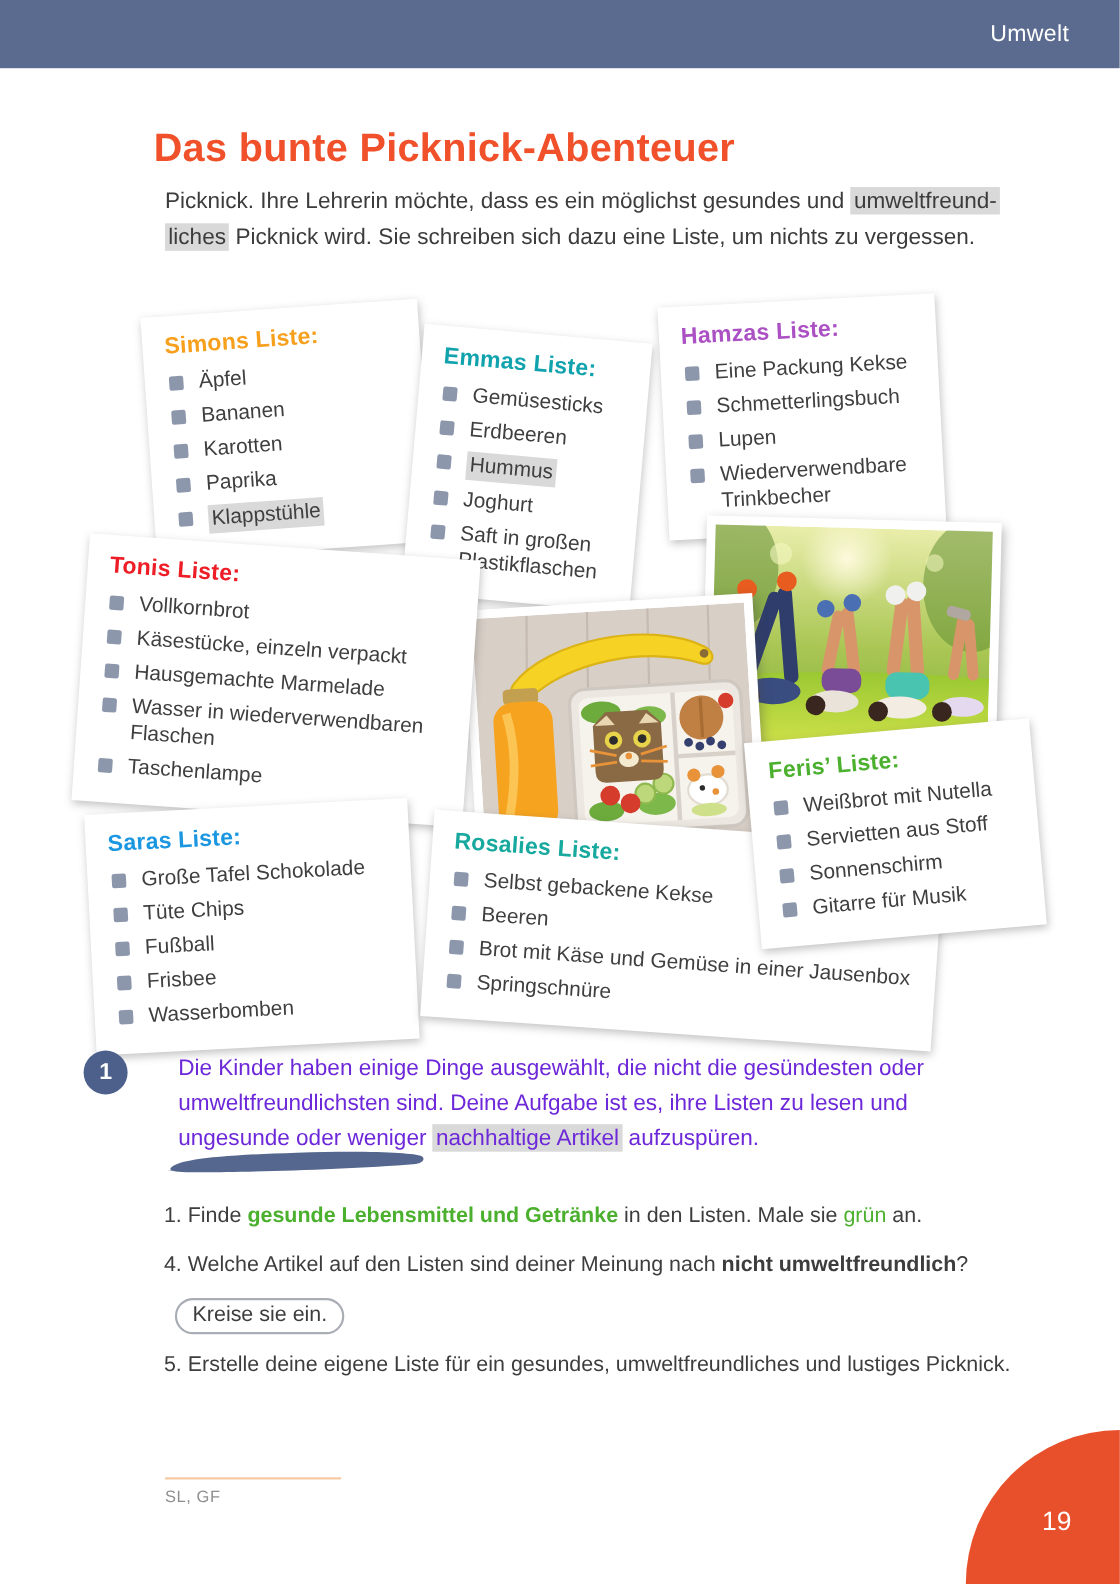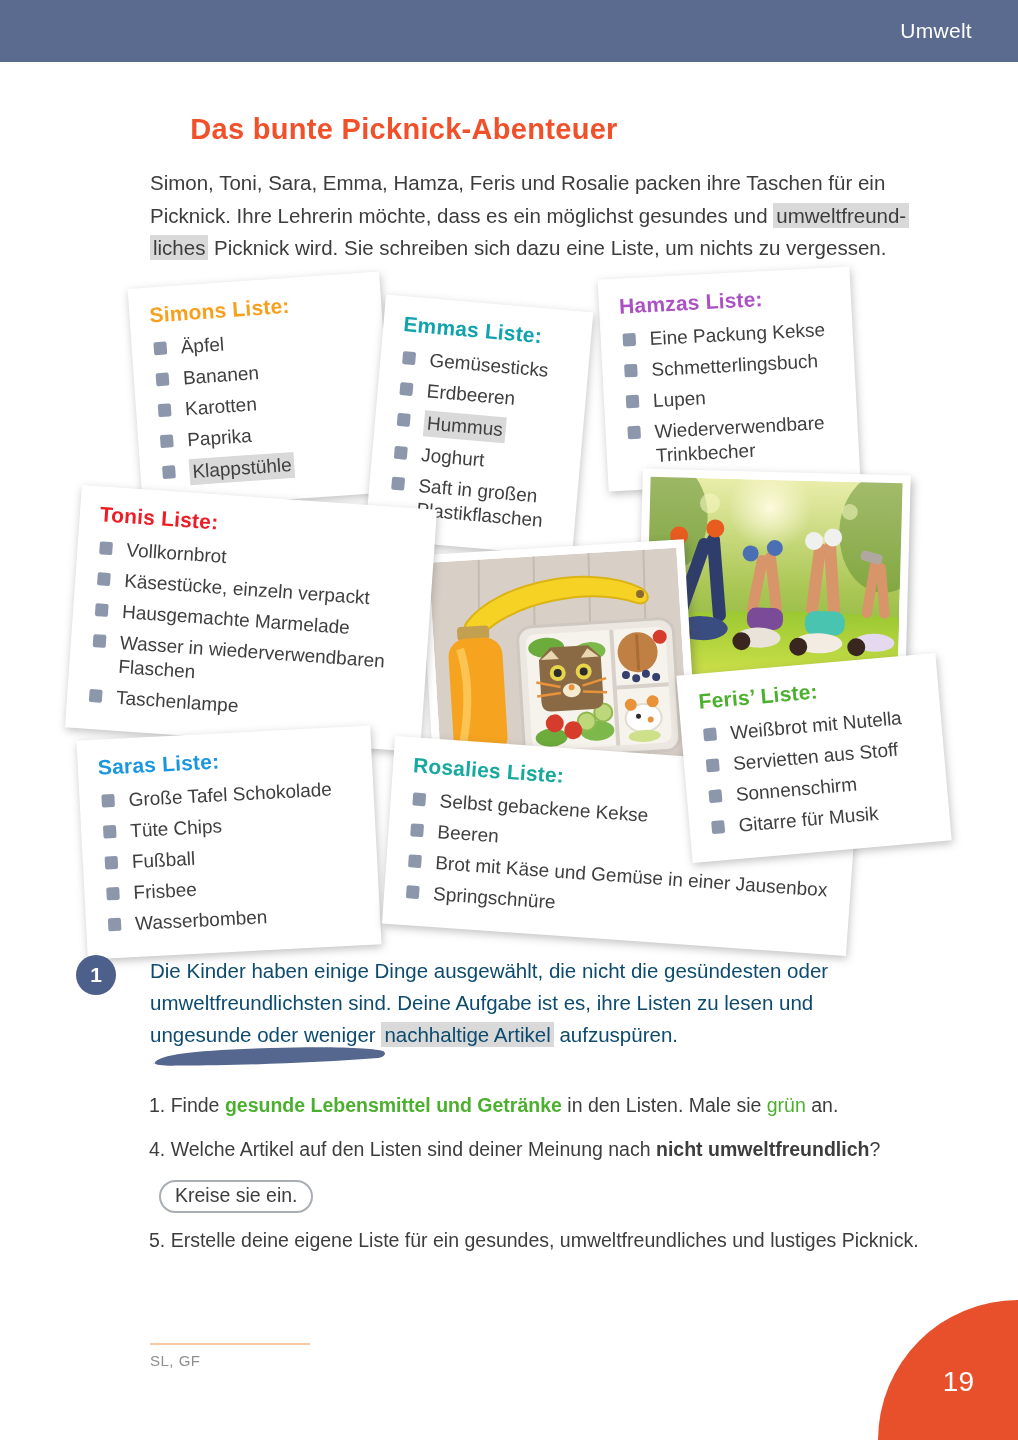--- a/index.html
+++ b/index.html
@@ -6,21 +6,21 @@
   body{
     width:1018px;height:1440px;position:relative;overflow:hidden;background:#ffffff;
     font-family:"Liberation Sans",sans-serif;color:#3d3d3d;
   }
   
   .topbar{position:absolute;top:0;left:0;width:1018px;height:62px;background:#5b6b8f;
     display:flex;align-items:center;justify-content:flex-end;box-sizing:border-box;padding-right:46px;}
   .topbar span{color:#fff;font-size:21px;letter-spacing:.3px;}
   
   .page-title{position:absolute;top:113px;left:0;width:808px;text-align:center;
-    color:#f0512b;font-size:29px;font-weight:bold;letter-spacing:.3px;}
+    color:#f0512b;font-size:36px;font-weight:bold;letter-spacing:.3px;}
   .intro{position:absolute;left:150px;top:167px;width:800px;font-size:20.5px;line-height:32.5px;color:#3c3c3c;}
   .line{white-space:nowrap;}
   .hl{background:#d9d9d9;padding:1px 3px;}
   .b{font-weight:bold;}
   
   .card{position:absolute;background:#fff;box-shadow:1px 3px 8px rgba(80,80,80,.35);
     padding:16px 18px 14px 18px;box-sizing:border-box;}
   .card h3{margin:0 0 10px 2px;font-size:21px;font-weight:bold;letter-spacing:.2px;}
   .card ul{list-style:none;margin:0;padding:0;}
   .card li{display:flex;font-size:19px;line-height:24px;margin-bottom:7px;color:#3f3f3f;}
@@ -34,44 +34,43 @@
   .card-feris{left:684px;top:664px;width:260px;transform:rotate(-5deg);z-index:4;}
   
   .photo{position:absolute;background:#fff;padding:8px;box-shadow:2px 4px 10px rgba(70,70,70,.4);}
   .photo svg{display:block;}
   .photo-kids{left:640px;top:472px;z-index:3;transform:rotate(1.5deg);}
   .photo-lunch{left:427px;top:547px;z-index:3;transform:rotate(-3.5deg);}
   
   .task{position:absolute;left:76px;top:955px;display:flex;z-index:5;}
   .task-num{width:40px;height:40px;border-radius:50%;background:#4d608c;color:#fff;
     font-size:21px;font-weight:bold;display:flex;align-items:center;justify-content:center;flex:0 0 40px;}
-  .task-text{margin-left:34px;width:780px;font-size:20.5px;line-height:32px;color:#0c4a6e;}
+  .task-text{margin-left:46px;width:780px;font-size:20.5px;line-height:32px;color:#6d28d9;}
   .marker{position:absolute;left:150px;top:1044px;transform:rotate(-1deg);z-index:5;}
   
   .subtasks{position:absolute;left:149px;top:1092px;width:820px;font-size:19.5px;color:#3d3d3d;z-index:5;}
   .subtask{margin-bottom:17px;line-height:27px;white-space:nowrap;}
   .pill-row{margin:3px 0 14px 10px;}
   .pill{display:inline-block;border:2px solid #a9aeb4;border-radius:18px;padding:2px 14px 4px 14px;font-size:19.5px;color:#3d3d3d;}
   
   .footer-line{position:absolute;left:150px;top:1343px;width:160px;height:2px;background:#f7c9a2;}
   .credits{position:absolute;left:150px;top:1352px;font-size:15px;color:#8f8f8f;letter-spacing:.5px;}
   .corner{position:absolute;width:280px;height:280px;border-radius:50%;background:#e8502b;right:-140px;bottom:-140px;}
-  .page-num{position:absolute;right:44px;bottom:42px;color:#fff;font-size:28px;z-index:6;}
+  .page-num{position:absolute;right:44px;bottom:42px;color:#fff;font-size:24px;z-index:6;}
 </style>
 </head>
 <body>
 
 <div class="topbar">
   <span>Umwelt</span>
 </div>
 
 <div class="page-title">Das bunte Picknick-Abenteuer</div>
 
 <div class="intro">
-    <div class="line"><span>Simon, Toni, Sara, Emma, Hamza, Feris und Rosalie packen ihre Taschen für ein</span></div>
     <div class="line"><span>Picknick. Ihre Lehrerin möchte, dass es ein möglichst gesundes und </span><span class="hl">umweltfreund-</span></div>
     <div class="line"><span class="hl">liches</span><span> Picknick wird. Sie schreiben sich dazu eine Liste, um nichts zu vergessen.</span></div>
   </div>
 
 <div>
     <div class="card card-simons">
       <h3 style="color: rgb(246, 160, 29);">Simons Liste:</h3>
       <ul>
         <li>
           <span class="bullet"></span>

